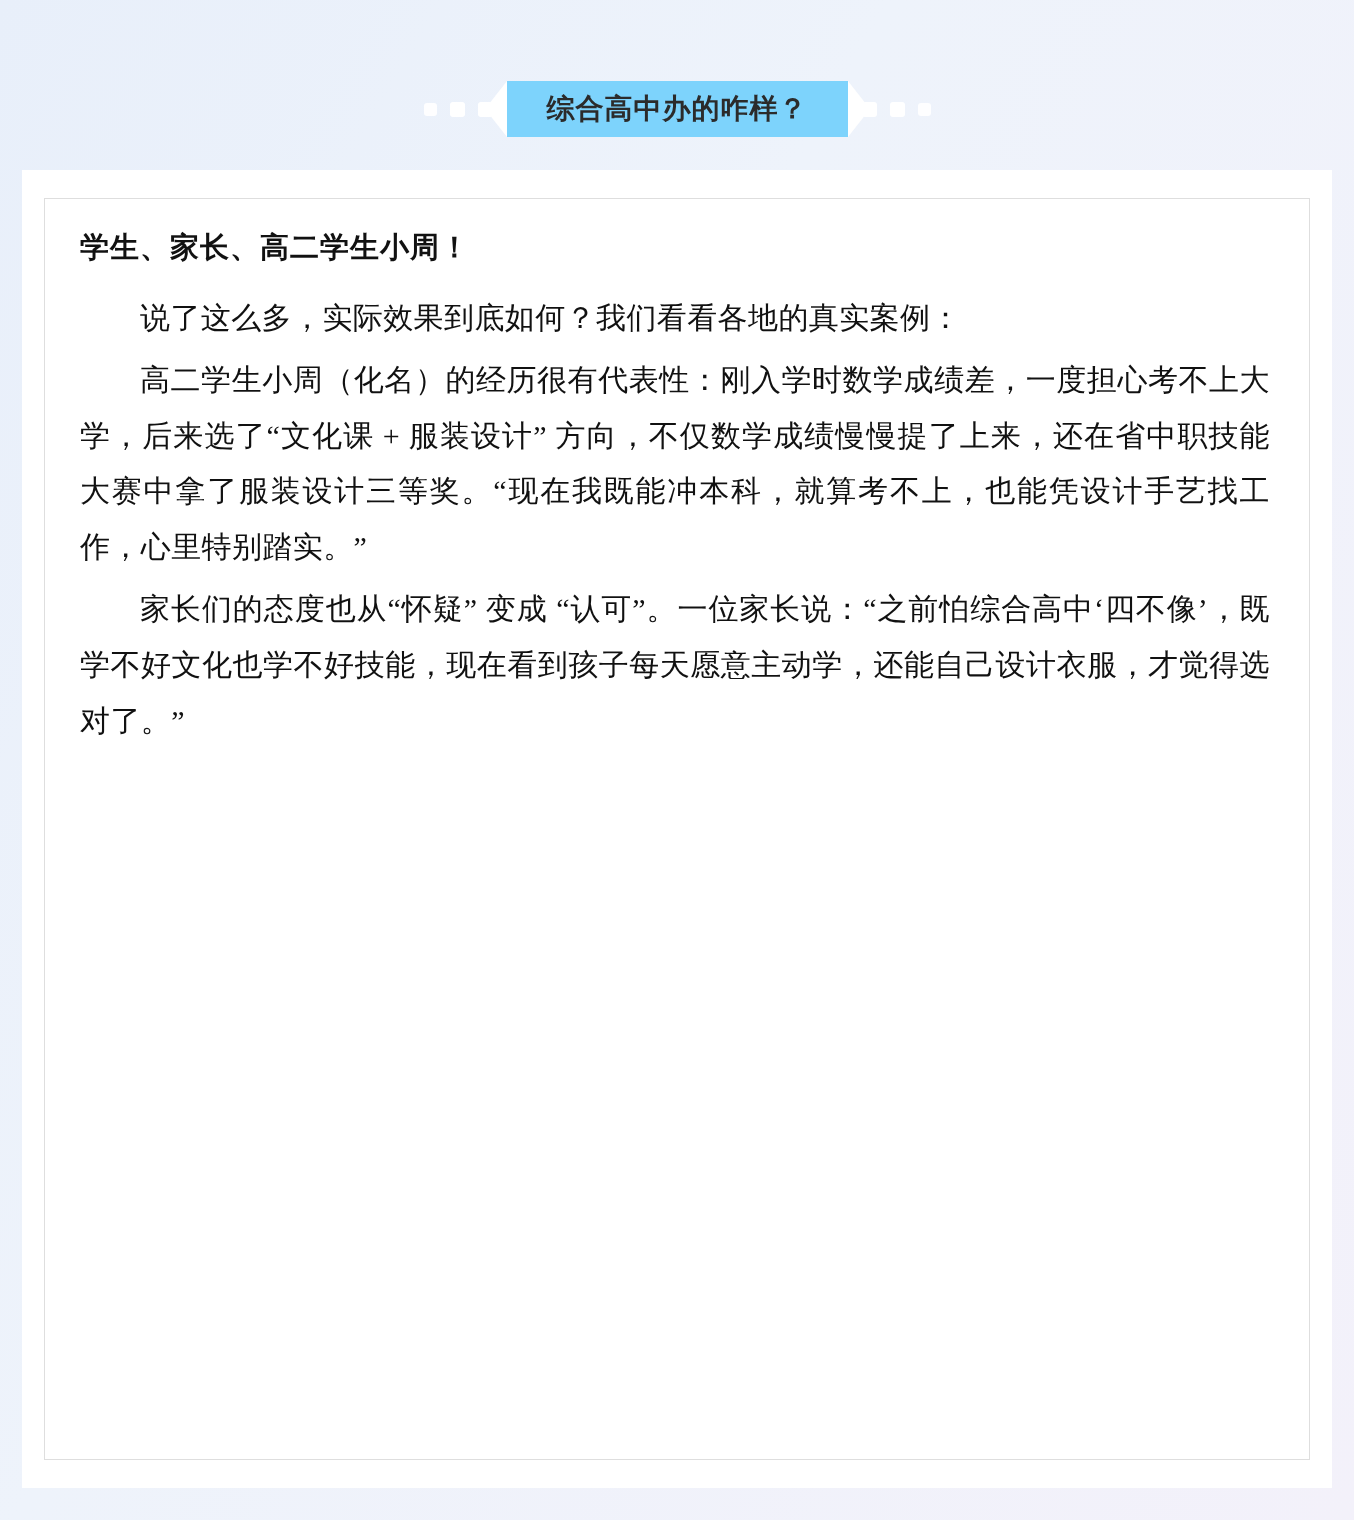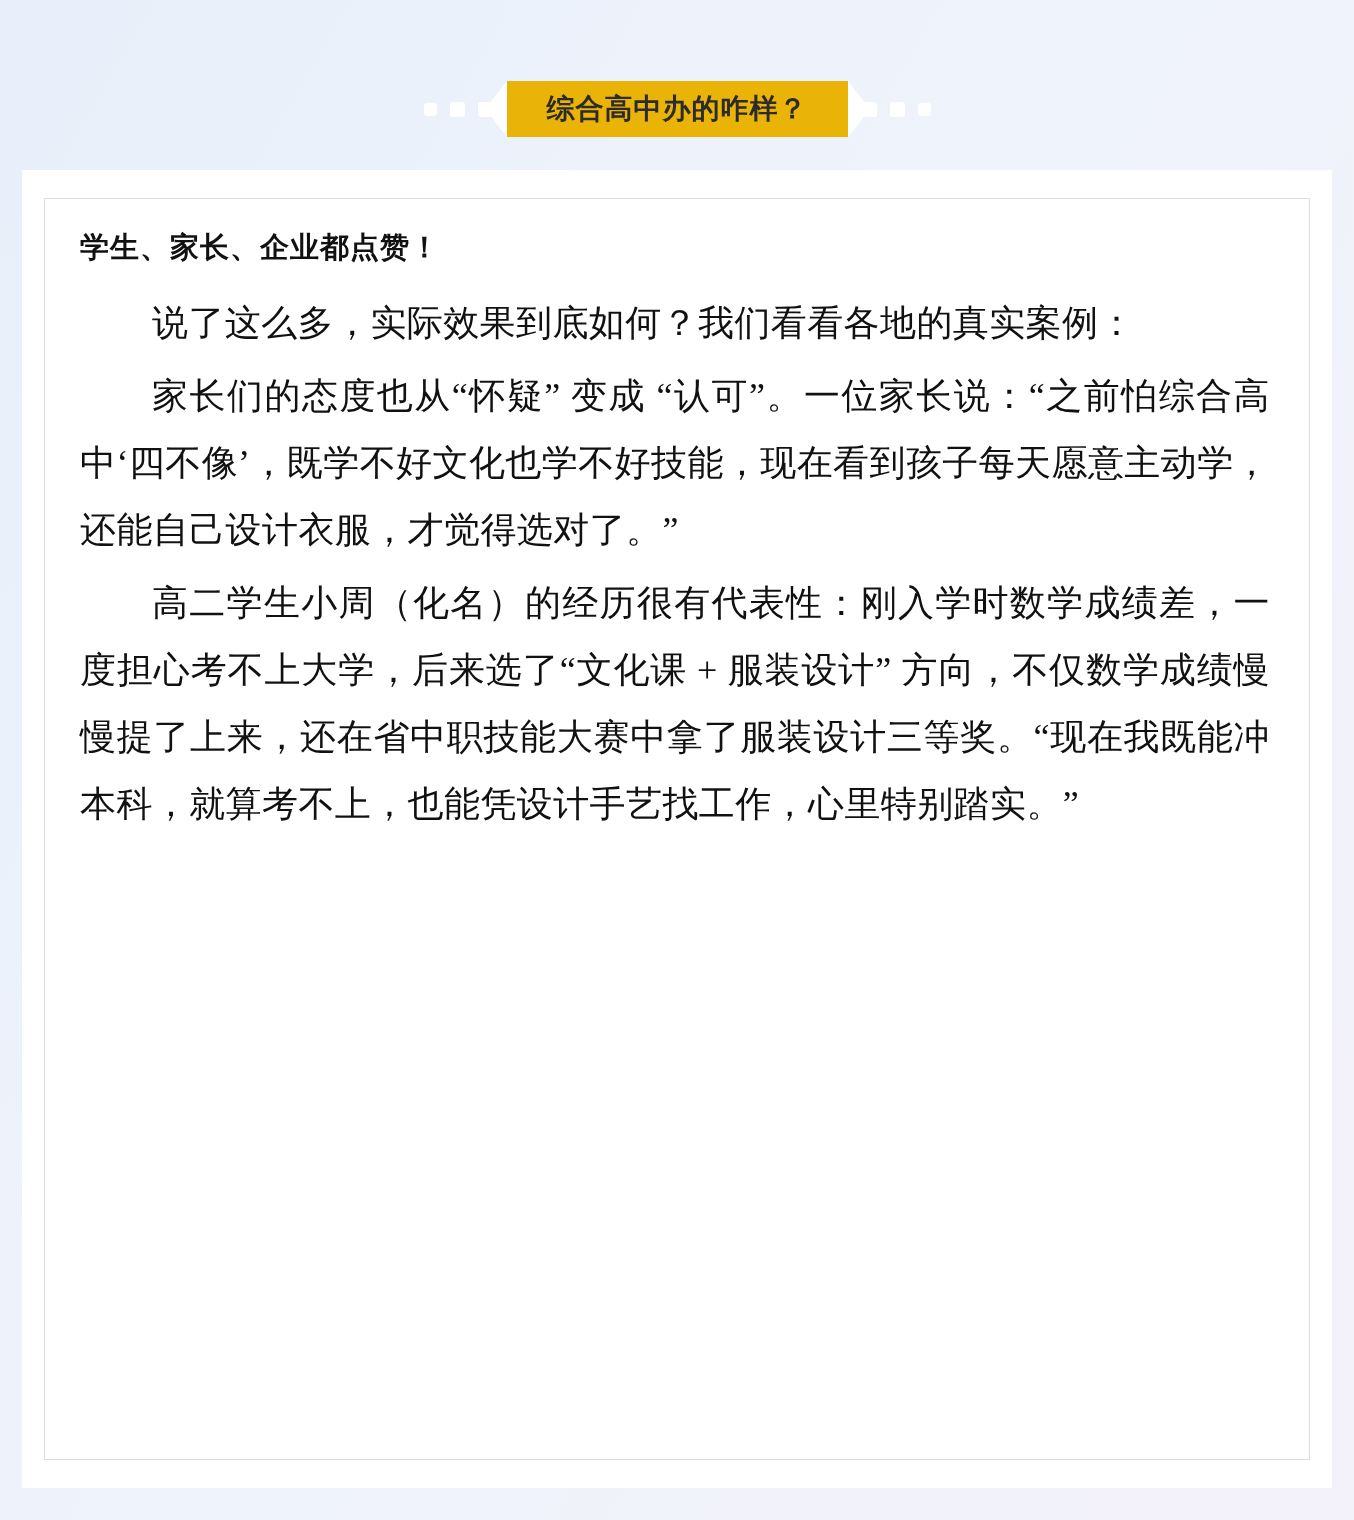--- a/index.html
+++ b/index.html
@@ -42,21 +42,21 @@
     background: #ffffff;
     border-radius: 3px;
   }
   .dot.small {
     width: 13px;
     height: 13px;
     opacity: 0.92;
   }
   .ribbon {
     position: relative;
-    background: #eab308;
+    background: #7dd3fc;
     height: 56px;
     display: flex;
     align-items: center;
     padding: 0 40px;
     margin: 0 14px;
   }
   .ribbon::before,
   .ribbon::after {
     content: "";
     position: absolute;
@@ -115,21 +115,21 @@
   .lead {
     font-family: "Liberation Sans", sans-serif;
     font-weight: 700;
     font-size: 29px;
     color: #111111;
     letter-spacing: 1px;
     margin: 0 0 22px 0;
   }
 
   p.para {
-    font-size: 36px;
+    font-size: 30px;
     line-height: 1.86;
     color: #111111;
     margin: 0 0 6px 0;
     text-indent: 2em;
     text-align: justify;
     letter-spacing: 0.4px;
   }
   p.para b {
     font-weight: 700;
   }
@@ -151,22 +151,22 @@
     <div class="dots">
       <span class="dot"></span>
       <span class="dot"></span>
       <span class="dot small"></span>
     </div>
   </div>
 
   <div class="card">
     <div class="card-border"></div>
     <div class="content">
-      <div class="lead">学生、家长、企业都点赞！</div>
+      <div class="lead">学生、家长、高二学生小周！</div>
       <div id="paragraphs">
           <p class="para"><span>说了这么多，实际效果到底如何？我们看看各地的真实案例：</span></p>
+          <p class="para"><span>高二学生小周（化名）的经历很有代表性：刚入学时数学成绩差，一度担心考不上大学，后来选了“文化课 + 服装设计” 方向，不仅数学成绩慢慢提了上来，还在省中职技能大赛中拿了服装设计三等奖。“现在我既能冲本科，就算考不上，也能凭设计手艺找工作，心里特别踏实。”</span></p>
           <p class="para"><span>家长们的态度也从“怀疑” 变成 “认可”。一位家长说：“之前怕综合高中‘四不像’，既学不好文化也学不好技能，现在看到孩子每天愿意主动学，还能自己设计衣服，才觉得选对了。”</span></p>
-          <p class="para"><span>高二学生小周（化名）的经历很有代表性：刚入学时数学成绩差，一度担心考不上大学，后来选了“文化课 + 服装设计” 方向，不仅数学成绩慢慢提了上来，还在省中职技能大赛中拿了服装设计三等奖。“现在我既能冲本科，就算考不上，也能凭设计手艺找工作，心里特别踏实。”</span></p>
         </div>
     </div>
   </div>
 
 </div>
 
 </body></html>

